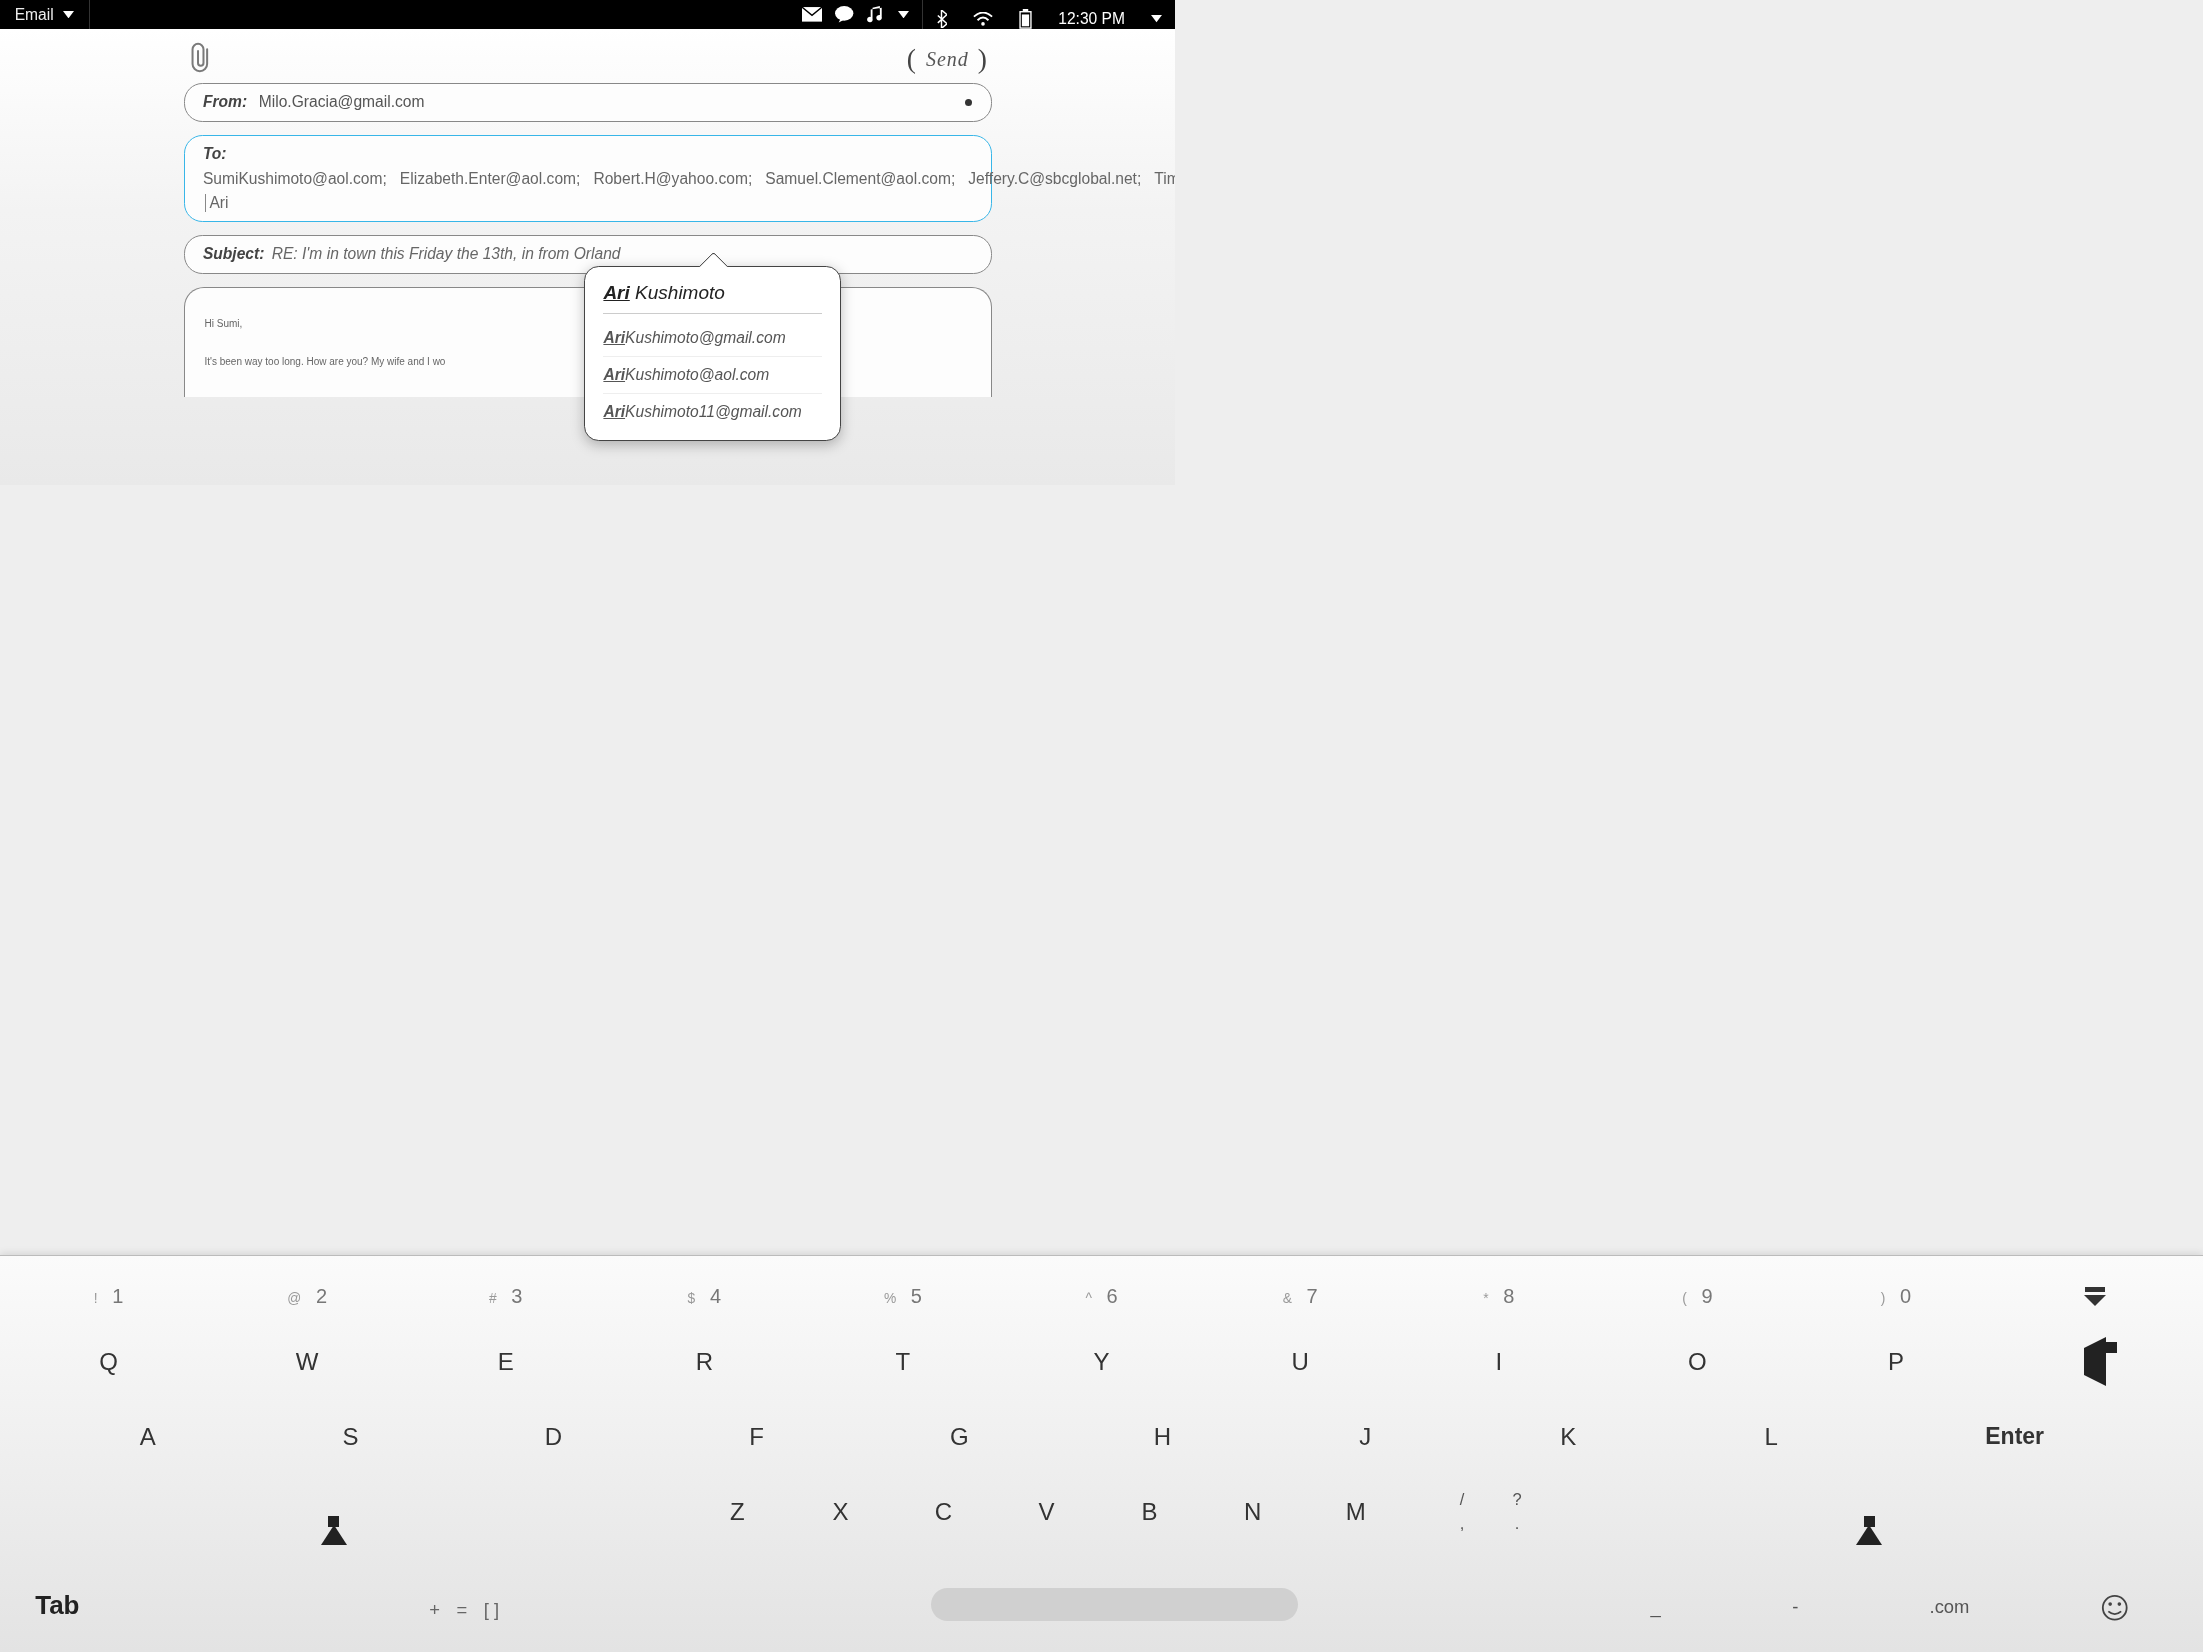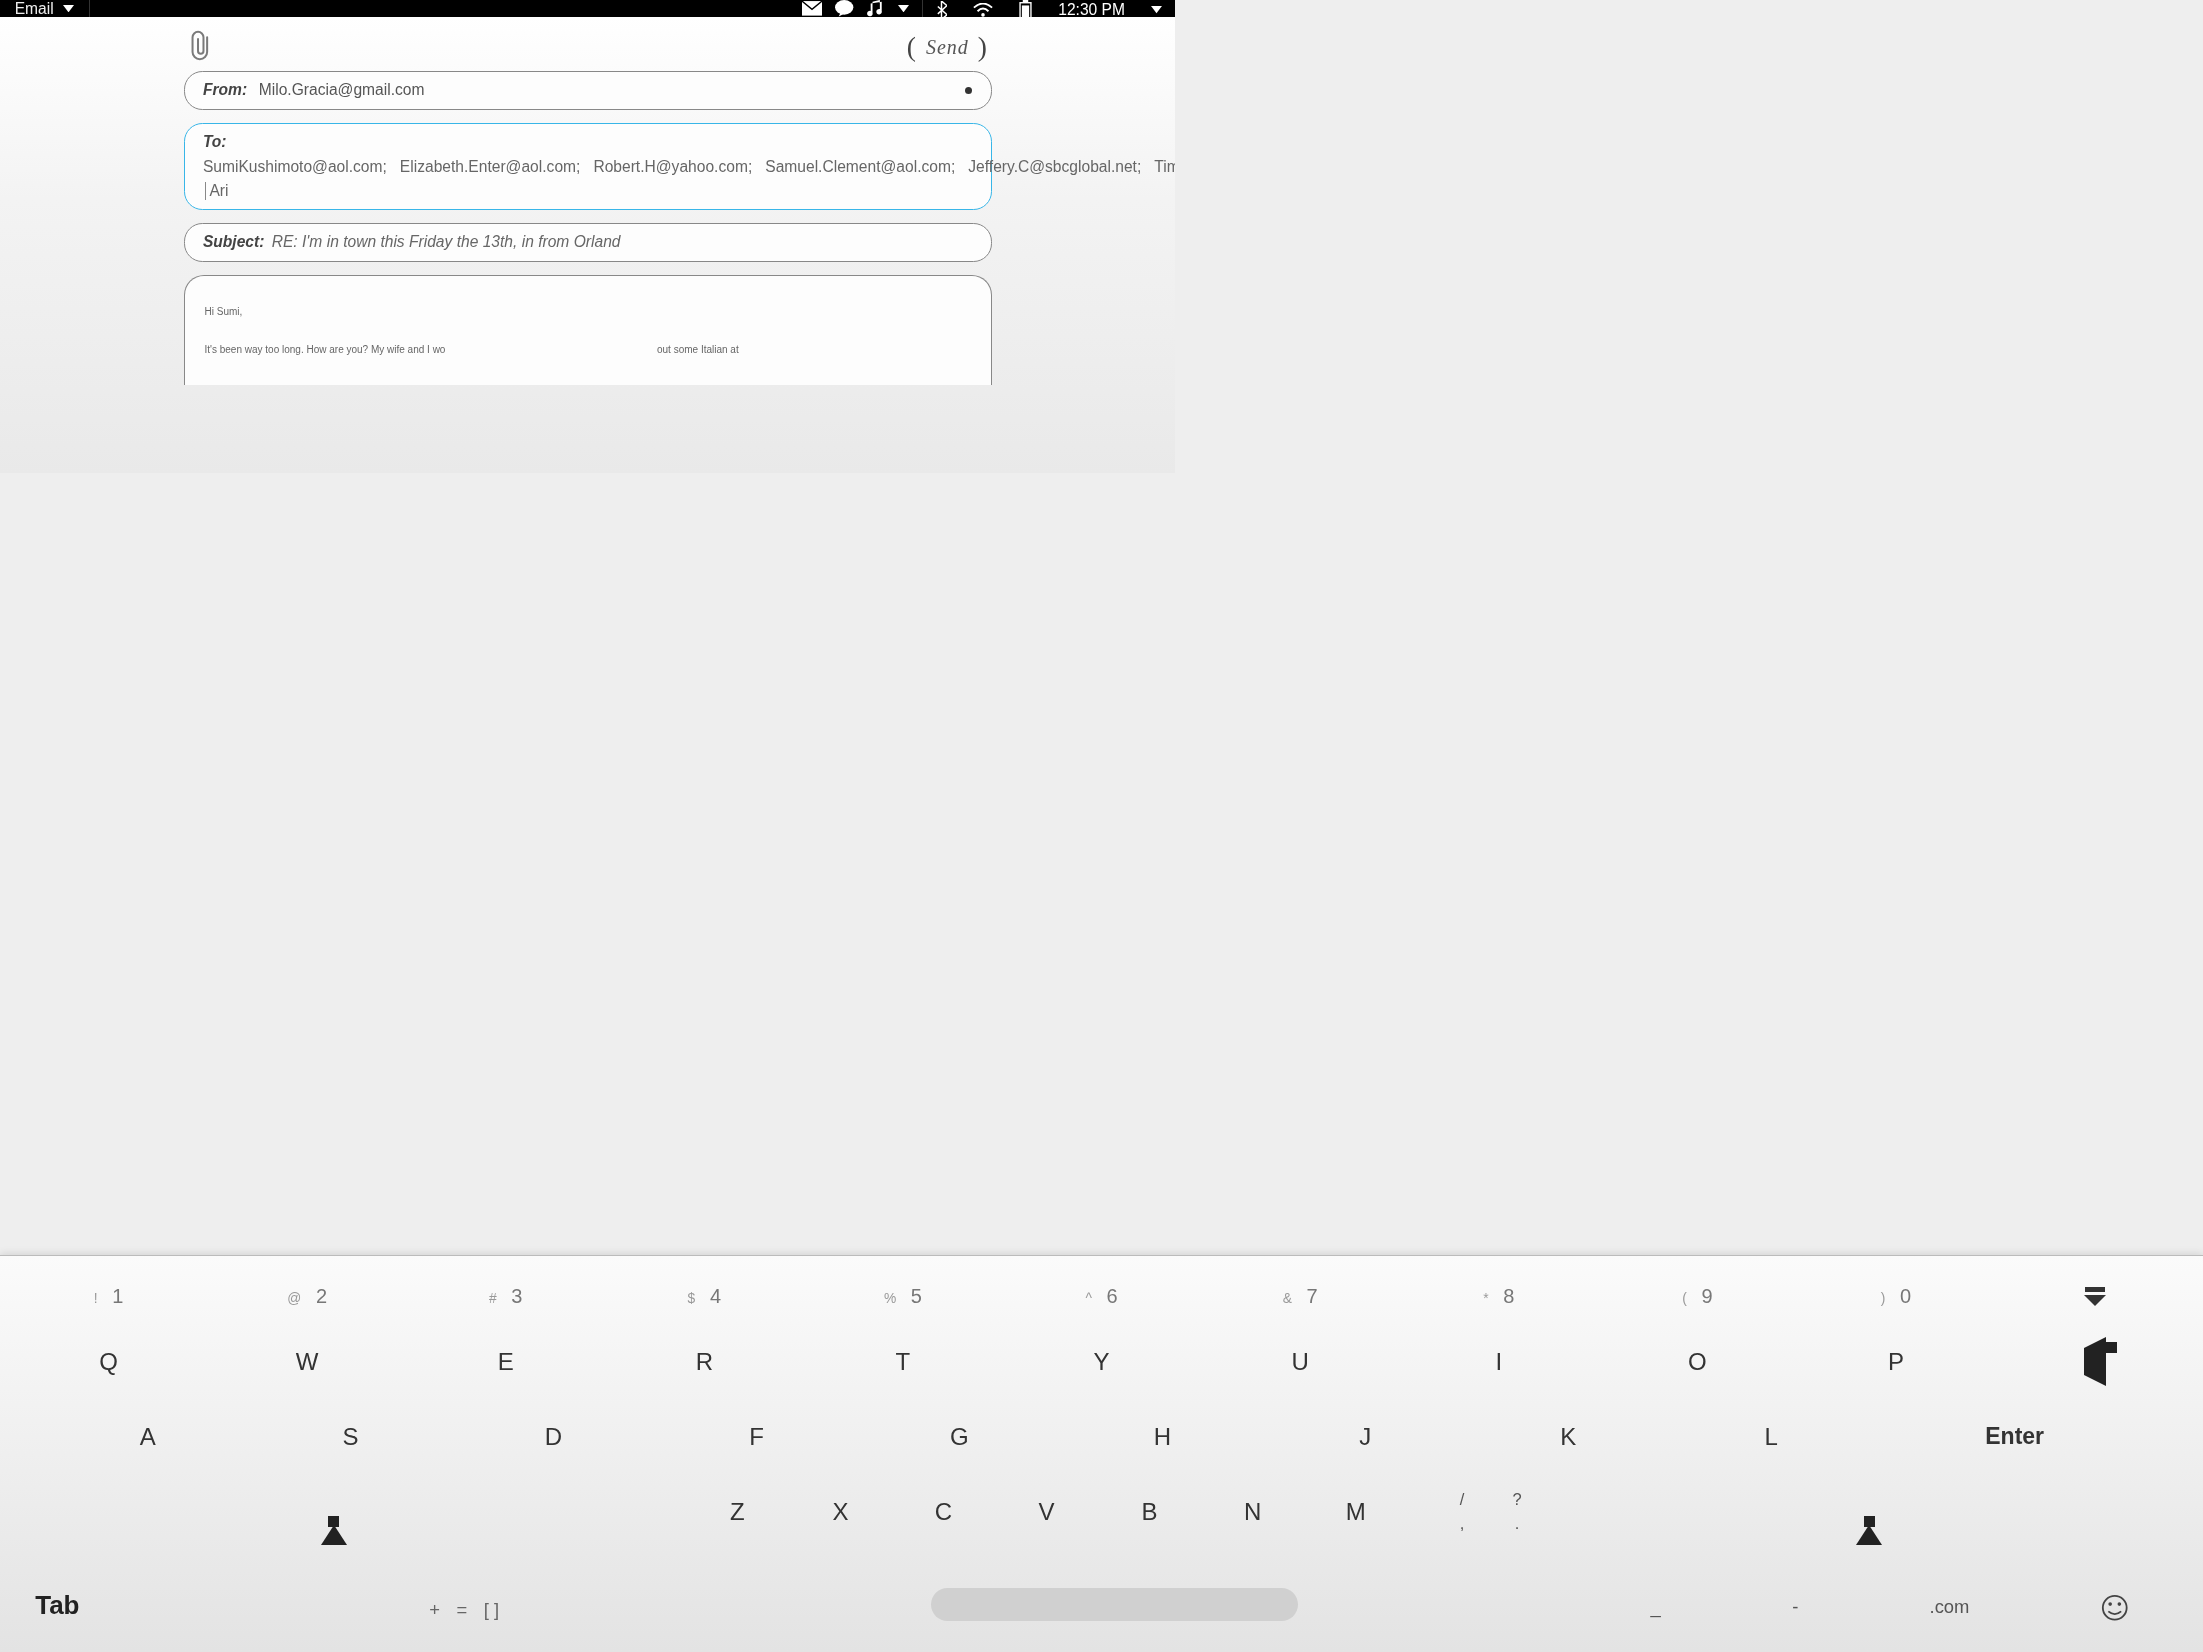--- a/index.html
+++ b/index.html
@@ -1,19 +1,19 @@
 <!DOCTYPE html>
 <html style="font-size:14.7px"><head>
 <meta charset="utf-8">
 <style>
   * { margin:0; padding:0; box-sizing:border-box; }
   html,body { width:1175px; height:882px; font-family:"Helvetica Neue",Helvetica,Arial,sans-serif; overflow:hidden; background:#eee; }
   
   
-  .statusbar { width:100%; height:17px; background:#000; color:#fff; display:flex; align-items:flex-start; font-size:15.6px; }
+  .statusbar { width:100%; height:29px; background:#000; color:#fff; display:flex; align-items:flex-end; font-size:15.6px; }
   .sb-app { display:flex; align-items:center; gap:9.2px; padding:0 14.7px; height:100%; border-right:0.9px solid #333; color:#eee;}
   .sb-app span { font-weight:400; }
   .sb-spacer { flex:1; }
   .sb-icons { display:flex; align-items:center; gap:13px; padding:0 13px; height:100%; border-right:0.9px solid #333; }
   .sb-icons svg { fill:#fff; }
   .sb-right { display:flex; align-items:center; gap:26px; padding:0 13px; color:#fff; }
   
   
   .compose-wrap { width:100%; height:calc(882px - 29px - 397px); background:linear-gradient(#fff,#f3f3f3 40%,#e9e9e9); position:relative; overflow:hidden; }
   .compose { width:808px; margin:0 auto; padding-top:13px; }
@@ -157,20 +157,30 @@
     <div class="pill body">
       <div class="body-text">
         <div>Hi Sumi,</div><br>
         <span>It's been way too long. How are you? My wife and I wo</span>
         <span style="display:inline-block;width:206px;"></span>
         <span>out some Italian at</span>
       </div>
     </div>
   </div>
 
+  <div class="popover">
+    <div class="name">
+      <b>Ari</b><span> Kushimoto</span>
+    </div>
+    <div id="ac-opts">
+        <div class="opt"><b>Ari</b>Kushimoto@gmail.com</div>
+        <div class="opt"><b>Ari</b>Kushimoto@aol.com</div>
+        <div class="opt"><b>Ari</b>Kushimoto11@gmail.com</div>
+      </div>
+  </div>
 </div>
 
 <div class="kbd">
   <div class="krow nums" id="krow-nums">
       <div class="key">
         <span class="sym">!</span>
         <span>1</span>
       </div>
       <div class="key">
         <span class="sym">@</span>

